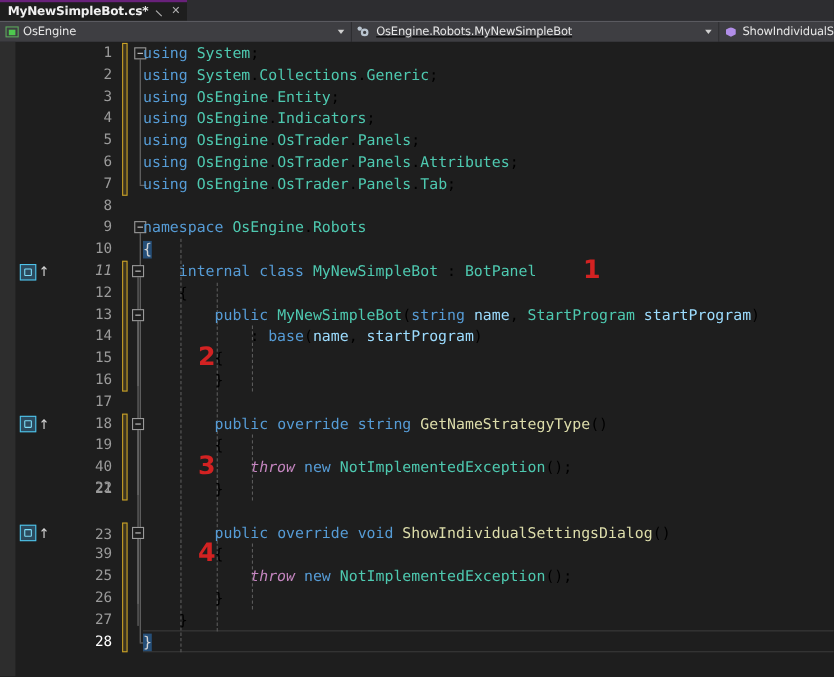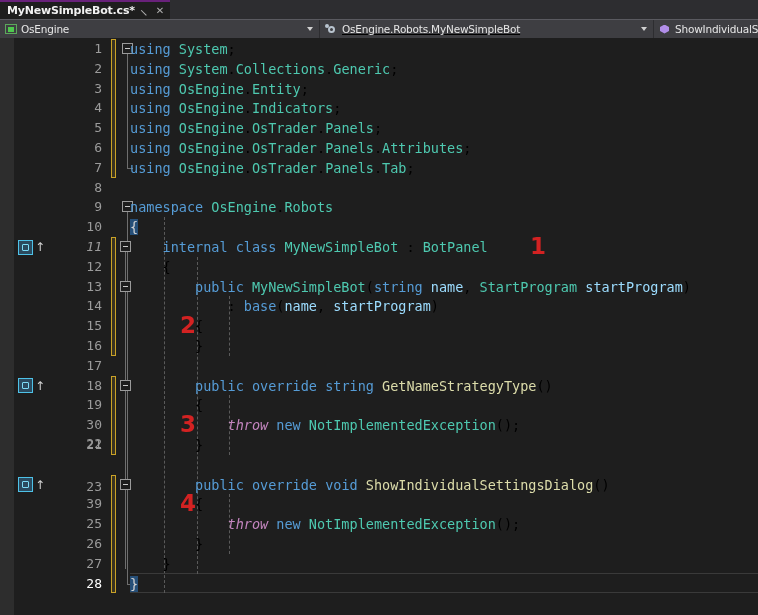--- a/index.html
+++ b/index.html
@@ -328,21 +328,21 @@
       <div class="lnum" style="top: 179.2px;">10</div>
       <div class="lnum" style="top: 199px; font-style: italic;">11</div>
       <div class="lnum" style="top: 218.8px;">12</div>
       <div class="lnum" style="top: 238.6px;">13</div>
       <div class="lnum" style="top: 258.4px;">14</div>
       <div class="lnum" style="top: 278.2px;">15</div>
       <div class="lnum" style="top: 298px;">16</div>
       <div class="lnum" style="top: 317.8px;">17</div>
       <div class="lnum" style="top: 337.6px;">18</div>
       <div class="lnum" style="top: 357.4px;">19</div>
-      <div class="lnum" style="top: 377.2px;">30</div>
+      <div class="lnum" style="top: 377.2px;">40</div>
       <div class="lnum" style="top: 397px;">21</div>
       <div class="lnum" style="top: 396px;">22</div>
       <div class="lnum" style="top: 439px;">23</div>
       <div class="lnum" style="top: 456.4px;">39</div>
       <div class="lnum" style="top: 476.2px;">25</div>
       <div class="lnum" style="top: 496px;">26</div>
       <div class="lnum" style="top: 515.8px;">27</div>
       <div class="lnum current" style="top: 535.6px;">28</div>
     </div>
   <div id="changebar">

